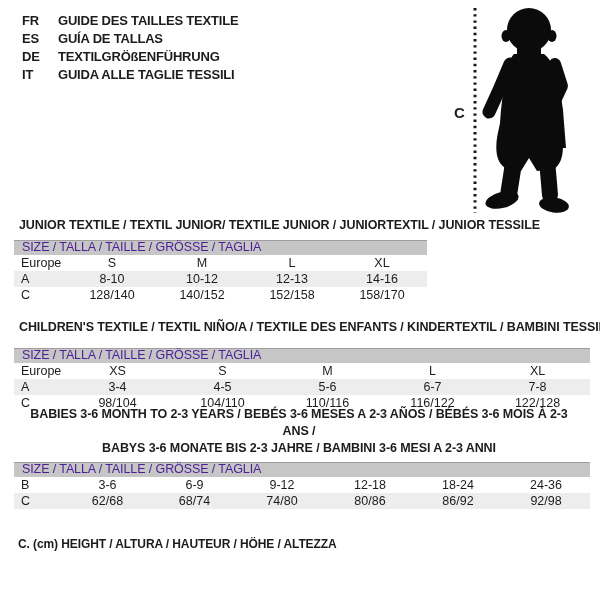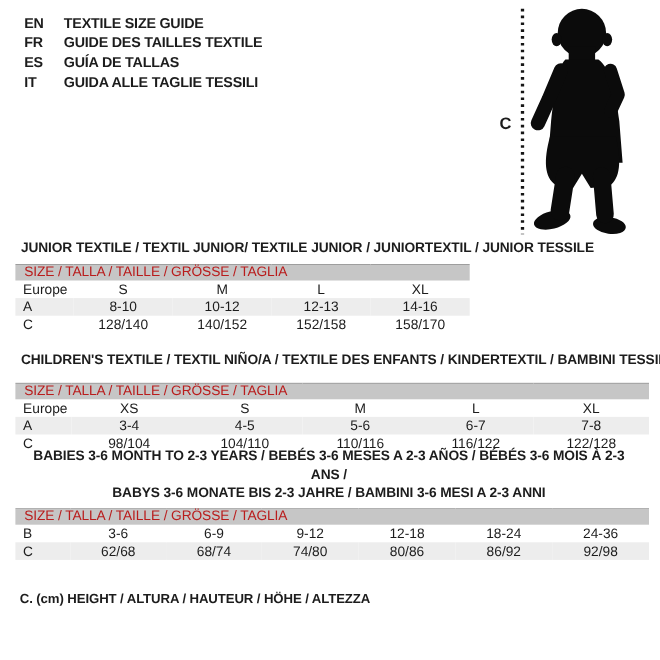--- a/index.html
+++ b/index.html
@@ -27,46 +27,46 @@
   #sec2-title{top:319px;left:19px;}
   #sec3-title{top:406px;left:19px;white-space:normal;width:560px;text-align:center;}
 
   
   table.size-table{border-collapse:collapse;table-layout:fixed;font-size:12.5px;color:#1c1c1c;}
   #table1{top:240px;left:14px;width:413px;}
   #table2{top:348px;left:14px;width:576px;}
   #table3{top:462px;left:14px;width:576px;}
   th.size-bar{
     background:#c6c6c6;border-top:1px solid #9e9e9e;
-    font-weight:400;text-align:left;color:#b91c1c;
+    font-weight:400;text-align:left;color:#4c1d95;
     font-size:12.5px;height:13px;line-height:13px;
     padding:0 0 1px 8px;letter-spacing:-0.1px;white-space:nowrap;
   }
   td{height:16px;padding:0;text-align:center;white-space:nowrap;line-height:16px;}
   td.lbl{text-align:left;padding-left:7px;}
   tr.alt{background:#ededed;}
 
   
   .footnotes{top:535px;left:18px;font-size:12px;font-weight:700;line-height:18.5px;letter-spacing:-0.1px;}
   .footnotes p{margin:0;white-space:nowrap;}
 </style>
 </head>
 <body>
 
 <div>
 
   <div class="abs langs">
     <div class="lang-row">
-      <span class="lang-code">EN</span><span>TEXTILE SIZE GUIDE</span>
-    </div>
-    <div class="lang-row">
       <span class="lang-code">FR</span><span>GUIDE DES TAILLES TEXTILE</span>
     </div>
     <div class="lang-row">
       <span class="lang-code">ES</span><span>GUÍA DE TALLAS</span>
+    </div>
+    <div class="lang-row">
+      <span class="lang-code">DE</span><span>TEXTILGRÖßENFÜHRUNG</span>
     </div>
     <div class="lang-row">
       <span class="lang-code">IT</span><span>GUIDA ALLE TAGLIE TESSILI</span>
     </div>
   </div>
 
   <div class="abs figure">
     <svg viewBox="0 0 150 220" width="150" height="220" aria-hidden="true">
       <line x1="25" y1="8" x2="25" y2="213" stroke="#161616" stroke-width="3" stroke-dasharray="2.4 3.8"></line>
       <g fill="#0b0b0b" stroke="none">

